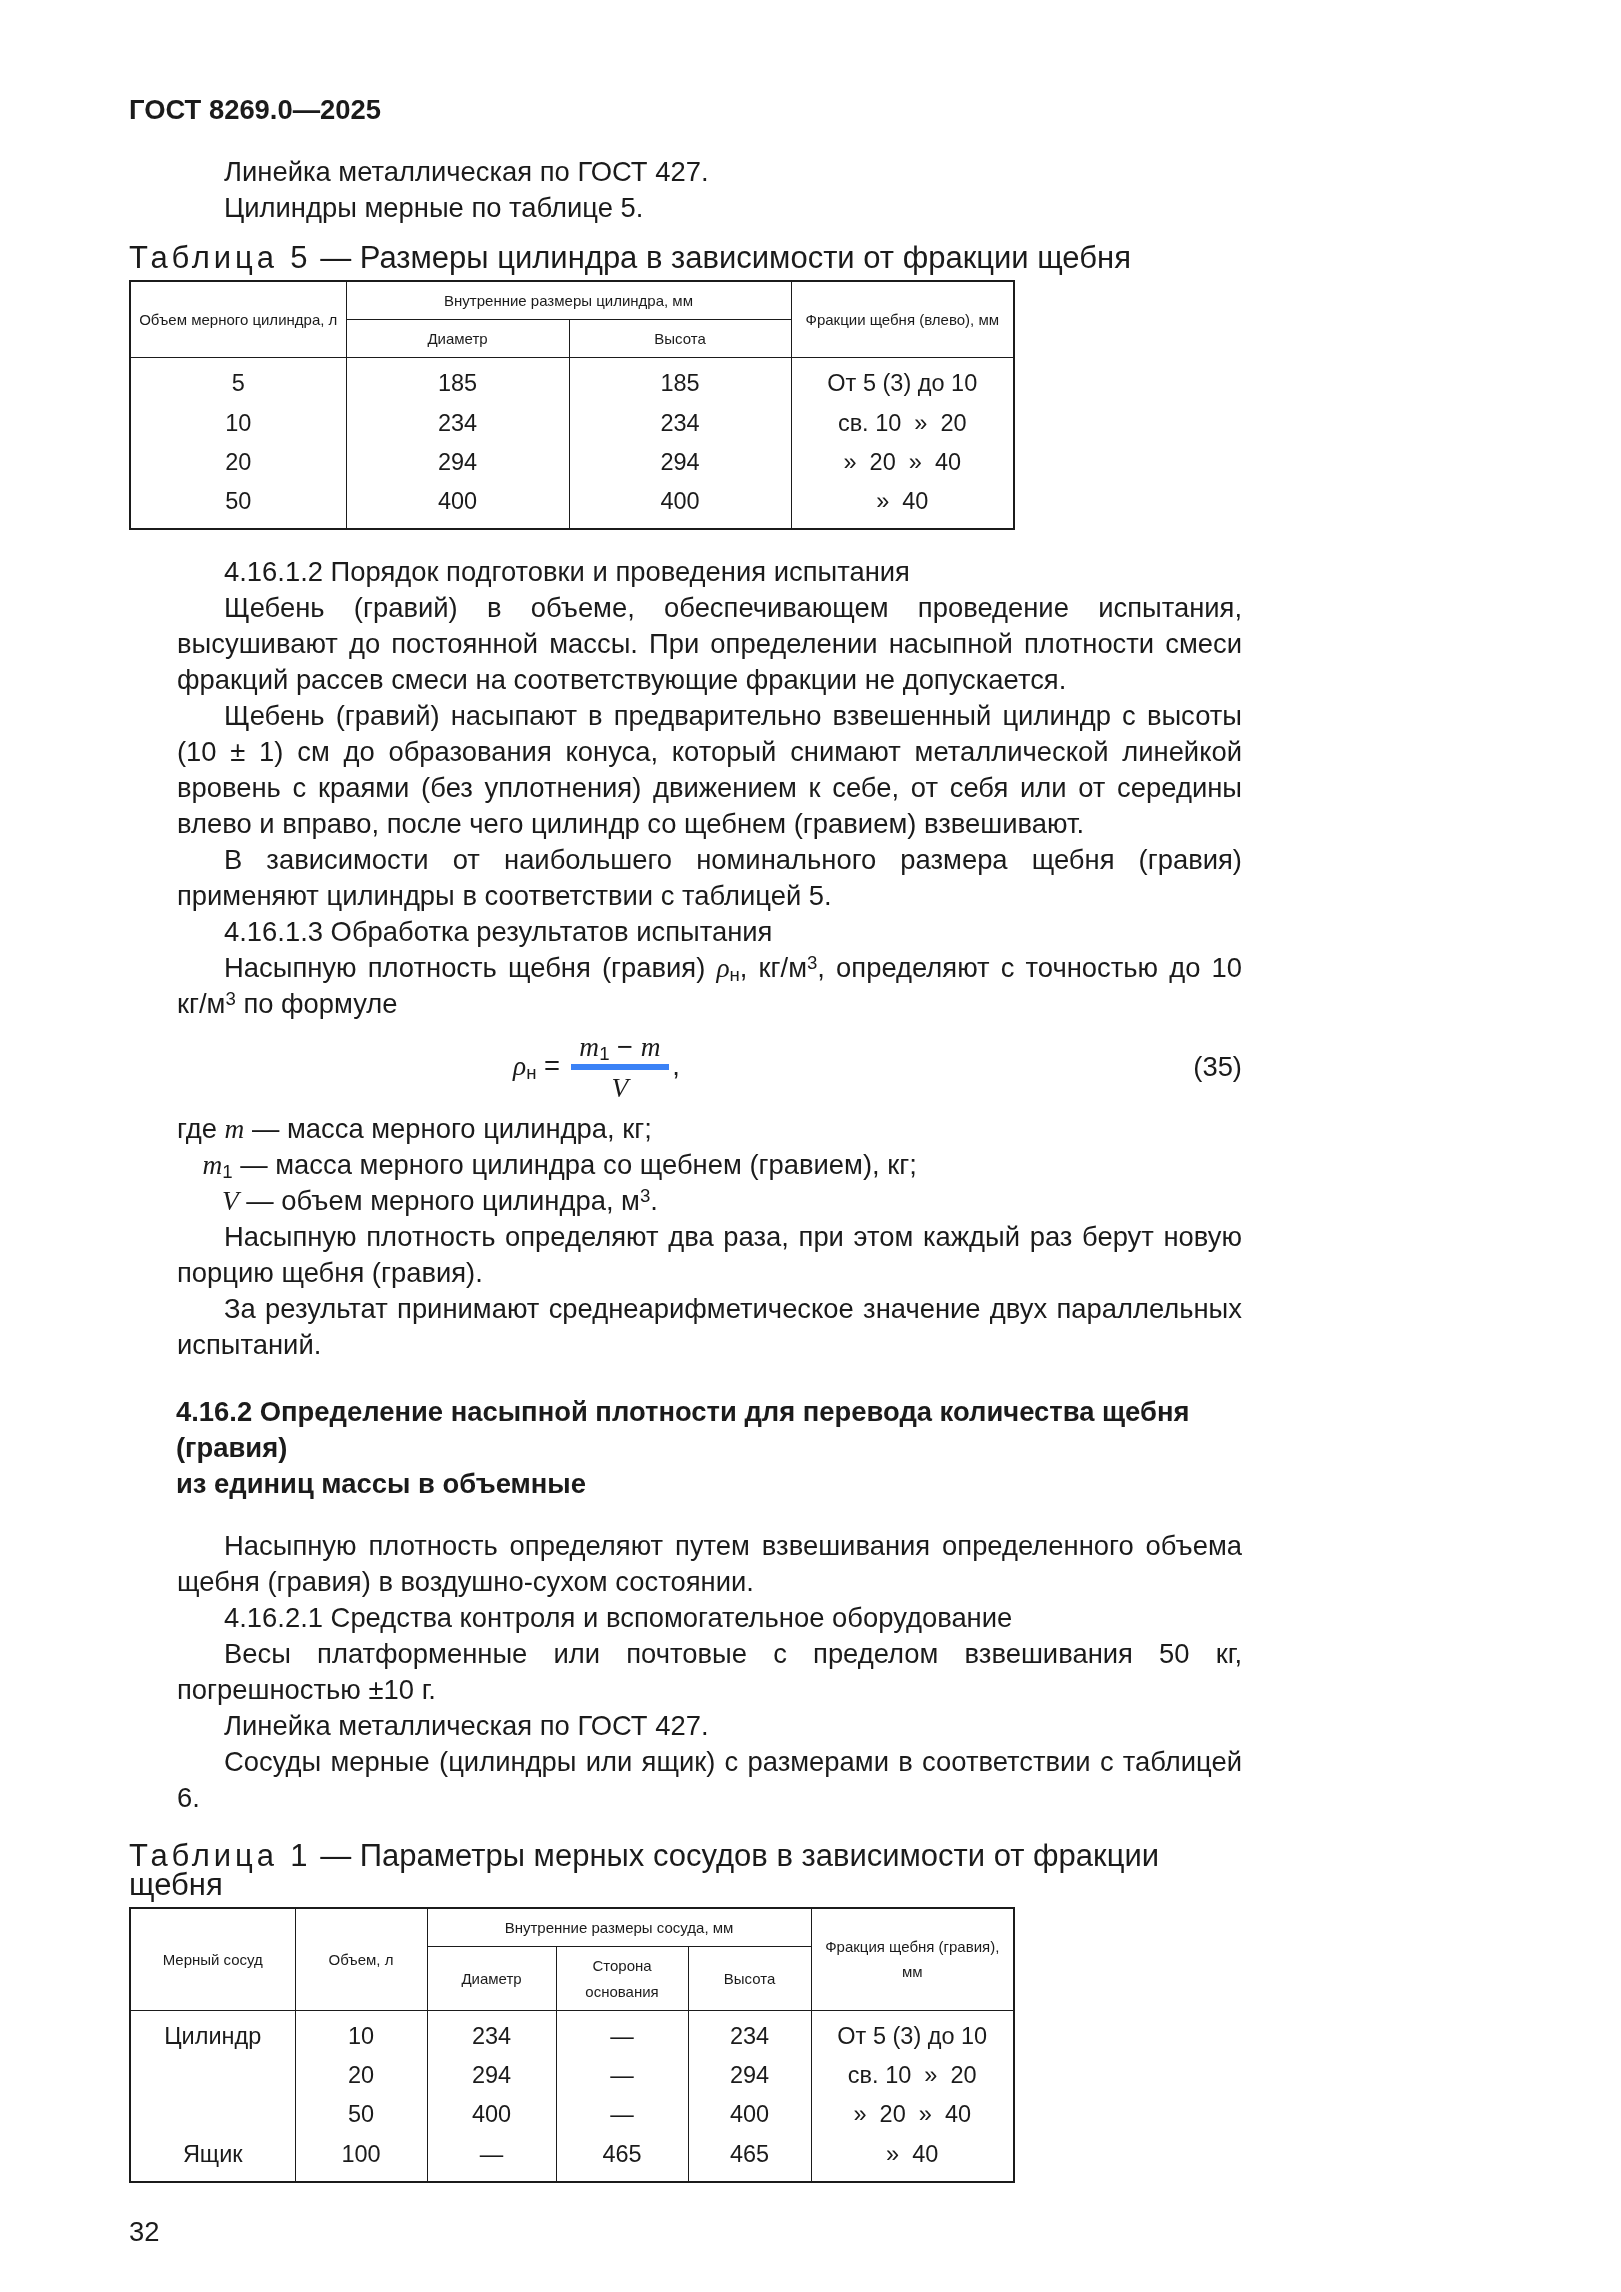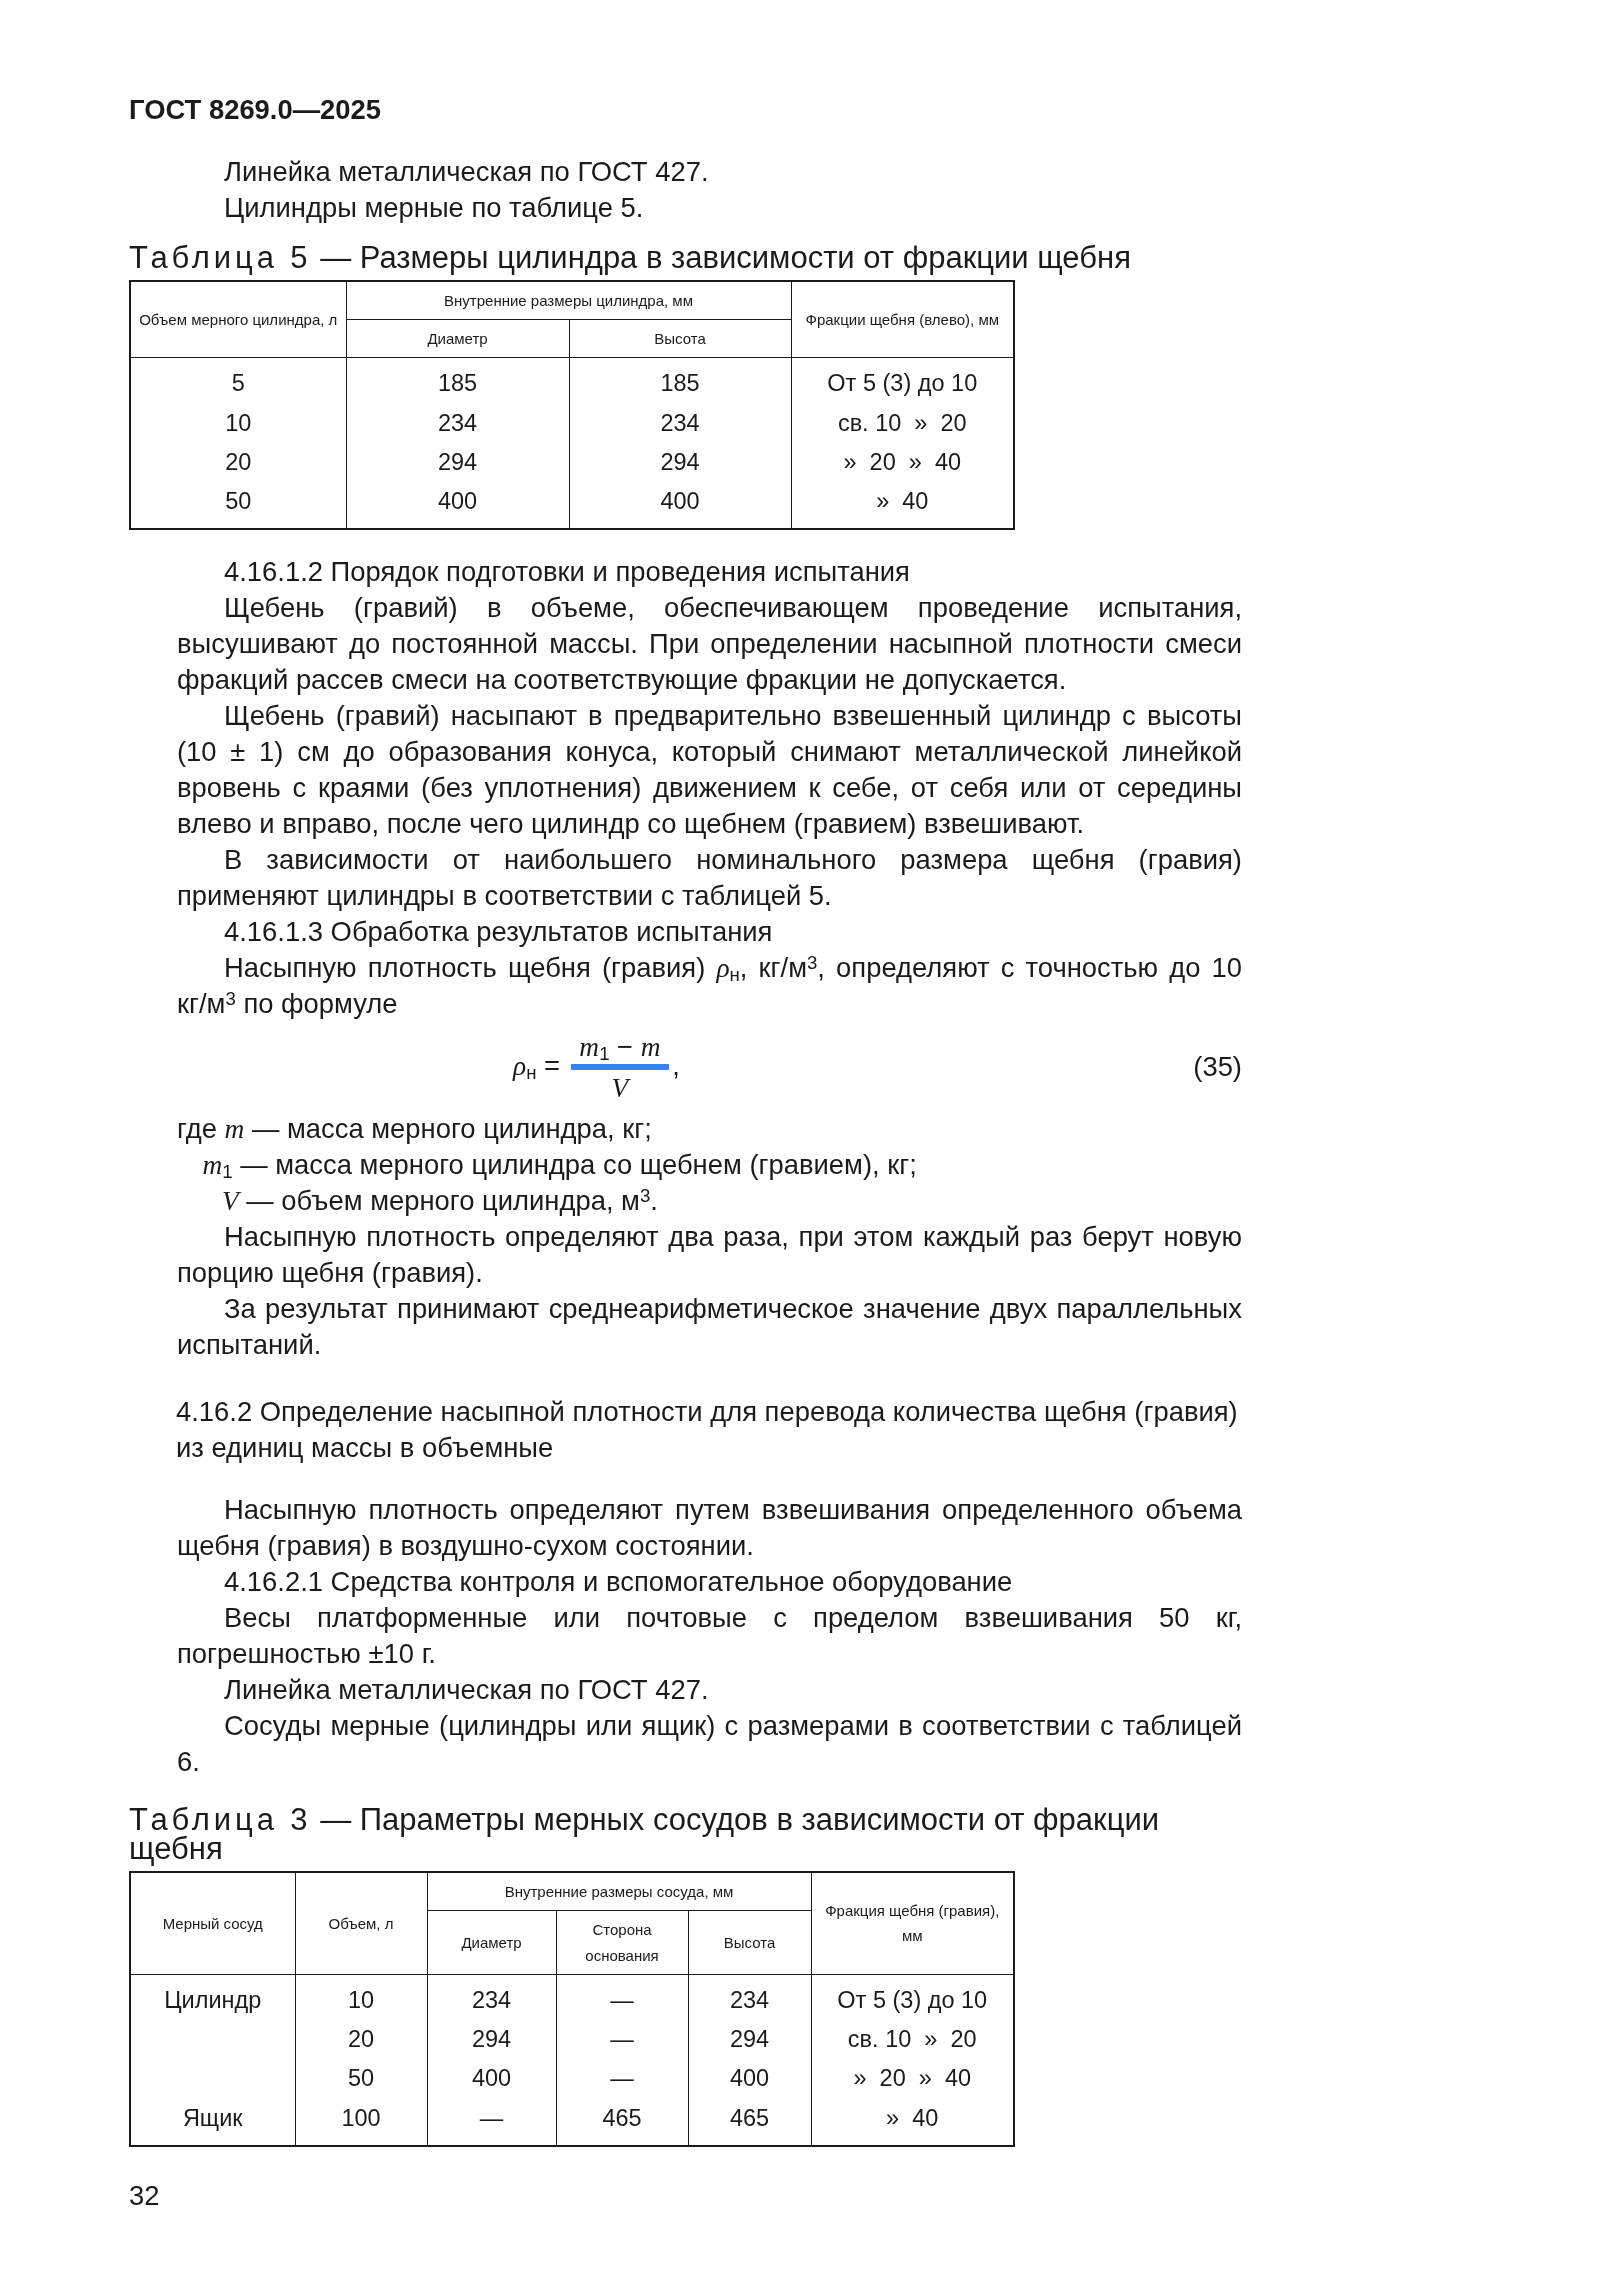--- a/index.html
+++ b/index.html
@@ -25,21 +25,21 @@
   }
   table.gost td {
     border-left: 1.5px solid #1b1b1b; border-right: 1.5px solid #1b1b1b;
     border-top: none; border-bottom: none;
     font-size: 23.5px; line-height: 26.5px; padding: 6.9px 5.9px 5.9px; text-align: center; vertical-align: top;
   }
   table.gost tbody tr:first-child td { padding-top: 11.8px; }
   table.gost tbody tr:last-child td { padding-bottom: 13.7px; }
   .section-heading { text-indent: 47px; margin-top: 0; text-align: left; }
   .after-table { margin-top: 23.5px; }
-  .bold-heading { font-weight: normal; padding-left: 47px; margin: 31px 0 25.5px; text-align: left; }
+  .bold-heading { font-weight: bold; padding-left: 47px; margin: 31px 0 25.5px; text-align: left; }
   .formula-line { display: flex; align-items: center; margin: 9.8px 0 7.8px; }
   .formula-body { margin-left: 384px; white-space: nowrap; }
   .frac { display: inline-block; vertical-align: middle; text-align: center; margin: 0 2.9px; }
   .frac .num { display: block; padding: 0 8.8px 2.9px; border-bottom: 6px solid #3b82f6; line-height: 29px; }
   .frac .den { display: block; padding-top: 2.9px; line-height: 29px; }
   .formula-number { margin-left: auto; }
   .where-l2 { padding-left: 25.5px; }
   .where-l3 { padding-left: 45px; }
   .page-number { margin-top: 31px; }
 </style>
@@ -128,21 +128,21 @@
 
     <p class="bold-heading"><span>4.16.2 Определение насыпной плотности для перевода количества щебня (гравия)</span><br><span>из единиц массы в объемные</span></p>
 
     <p class="para indent">Насыпную плотность определяют путем взвешивания определенного объема щебня (гравия) в воздушно-сухом состоянии.</p>
     <p class="para section-heading">4.16.2.1 Средства контроля и вспомогательное оборудование</p>
     <p class="para indent">Весы платформенные или почтовые с пределом взвешивания 50 кг, погрешностью ±10 г.</p>
     <p class="para indent">Линейка металлическая по ГОСТ 427.</p>
     <p class="para indent">Сосуды мерные (цилиндры или ящик) с размерами в соответствии с таблицей 6.</p>
 
     <div class="table-caption" style="margin-top:25.5px;">
-      <span class="spaced">Таблица 3</span>
+      <span class="spaced">Таблица 1</span>
       <span>— Параметры мерных сосудов в зависимости от фракции щебня</span>
     </div>
 
     <table class="gost" style="width:885px;">
       <colgroup>
         <col style="width:165px">
           <col style="width:132px">
           <col style="width:129px">
           <col style="width:132px">
           <col style="width:123px">

